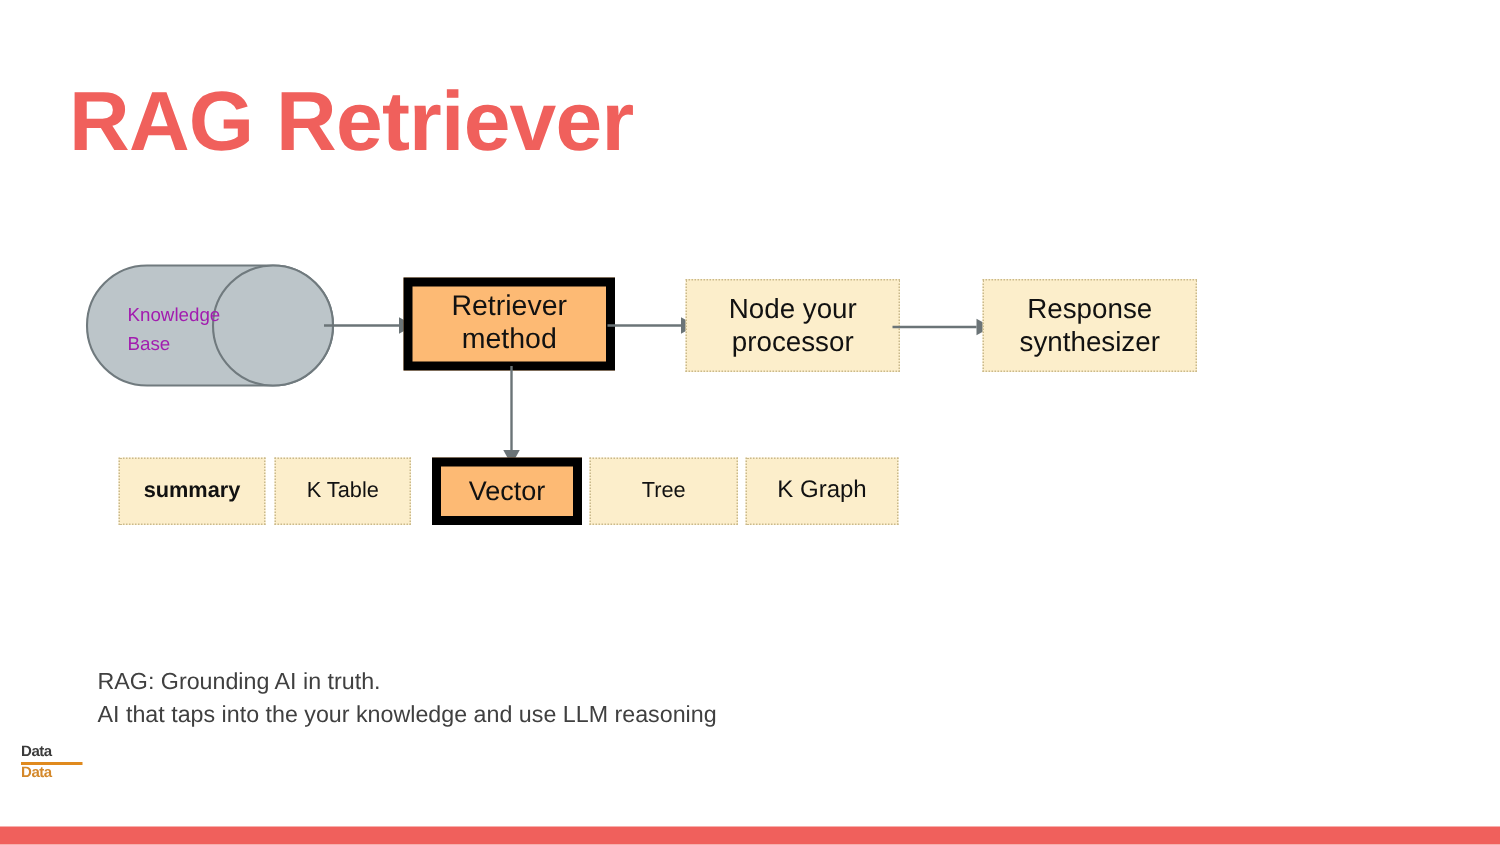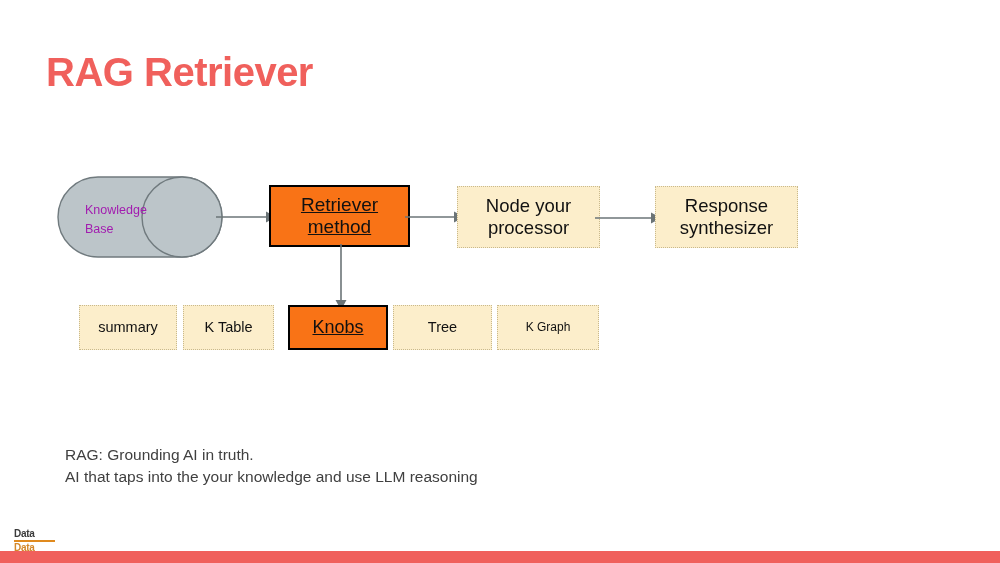--- a/index.html
+++ b/index.html
@@ -20,21 +20,21 @@
     position: absolute;
     inset: 0;
     background: #ffffff;
   }
 
   
   #slide-title {
     position: absolute;
     left: 46px;
     top: 50px;
-    font-size: 40px;
+    font-size: 56px;
     font-weight: bold;
     letter-spacing: -0.5px;
     color: #f0605c;
     line-height: 1.1;
     white-space: nowrap;
     text-align: right;
   }
 
   
   .node {
@@ -43,23 +43,22 @@
     display: flex;
     align-items: center;
     justify-content: center;
     text-align: center;
     line-height: 1.18;
     color: #111111;
   }
   .node .node-label { display: block; }
 
   .node.gray {
-    background: #f97316;
-    border: 2px solid #000000;
-    text-decoration: underline;
+    background: #fdba74;
+    border: 6px solid #000000;
   }
   .node.cream {
     background: #fceecb;
     border: 1px dotted #c9b98c;
   }
 
   
   #kb-cylinder {
     position: absolute;
     left: 57px;
@@ -87,25 +86,25 @@
   #node-node-post-processor {
     left: 457px; top: 186px; width: 143px; height: 62px;
     font-size: 18.5px;
   }
   #node-response-synthesizer {
     left: 655px; top: 186px; width: 143px; height: 62px;
     font-size: 18.5px;
   }
 
   
-  #node-summary   { left: 79px;  top: 305px; width: 98px; height: 45px; font-size: 14.5px; }
+  #node-summary   { left: 79px;  top: 305px; width: 98px; height: 45px; font-size: 14.5px; font-weight: bold; }
   #node-k-table   { left: 183px; top: 305px; width: 91px; height: 45px; font-size: 14.5px; }
   #node-vector    { left: 288px; top: 305px; width: 100px; height: 45px; font-size: 18px; }
   #node-tree      { left: 393px; top: 305px; width: 99px; height: 45px; font-size: 14.5px; }
-  #node-k-graph   { left: 497px; top: 305px; width: 102px; height: 45px; font-size: 12px; }
+  #node-k-graph   { left: 497px; top: 305px; width: 102px; height: 45px; font-size: 16px; }
 
   
   .connector {
     position: absolute;
     pointer-events: none;
   }
   .connector svg { display: block; overflow: visible; }
 
   #arrow-kb-to-retriever   { left: 216px; top: 206px; width: 60px; height: 22px; }
   #arrow-retriever-to-npp  { left: 405px; top: 206px; width: 59px; height: 22px; }
@@ -120,21 +119,21 @@
     font-size: 15.5px;
     line-height: 1.42;
     color: #404040;
     white-space: pre-line;
   }
 
   
   #footer-logo {
     position: absolute;
     left: 14px;
-    top: 529px;
+    top: 497px;
     width: 42px;
     height: 22px;
     line-height: 1;
   }
   #logo-data {
     font-size: 10px;
     font-weight: bold;
     color: #3b3b3b;
     letter-spacing: -0.3px;
     display: block;
@@ -224,21 +223,21 @@
     </svg>
   </div>
 
   <div class="node cream" id="node-summary">
     <span class="node-label">summary</span>
   </div>
   <div class="node cream" id="node-k-table">
     <span class="node-label">K Table</span>
   </div>
   <div class="node gray" id="node-vector">
-    <span class="node-label">Knobs</span>
+    <span class="node-label">Vector</span>
   </div>
   <div class="node cream" id="node-tree">
     <span class="node-label">Tree</span>
   </div>
   <div class="node cream" id="node-k-graph">
     <span class="node-label">K Graph</span>
   </div>
 
   <div id="body-text">RAG: Grounding AI in truth.
 AI that taps into the your knowledge and use LLM reasoning</div>

